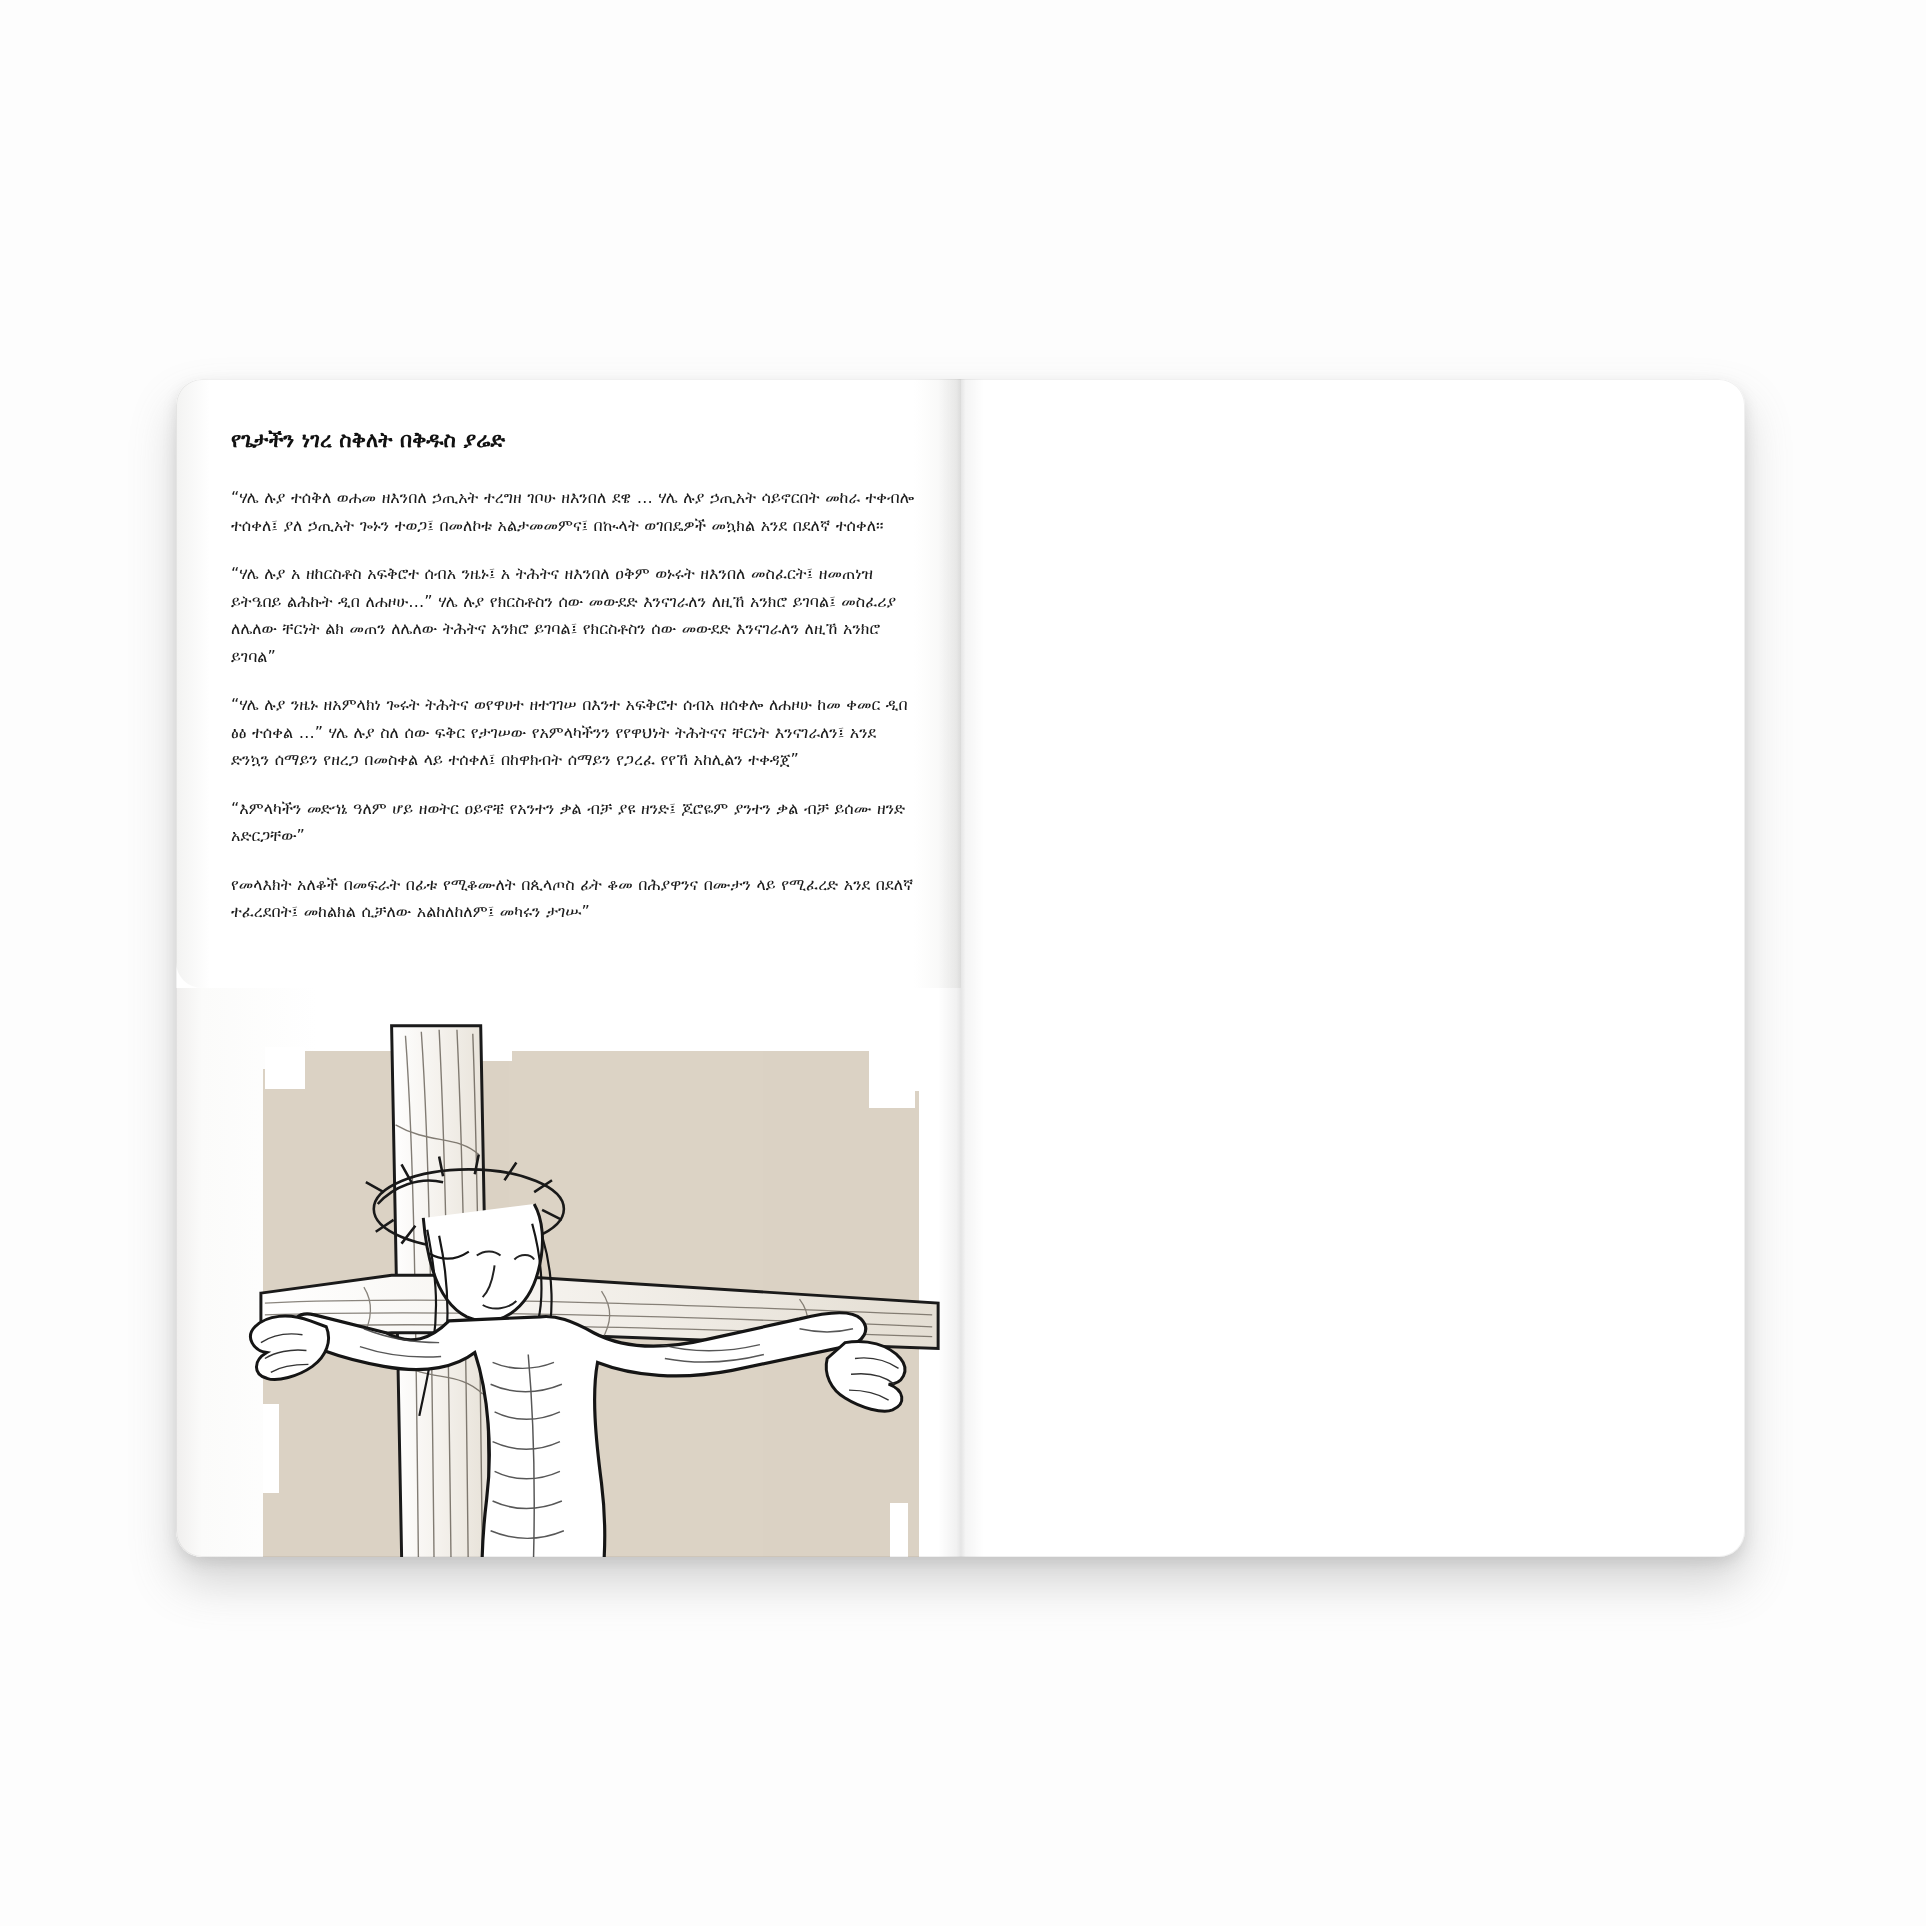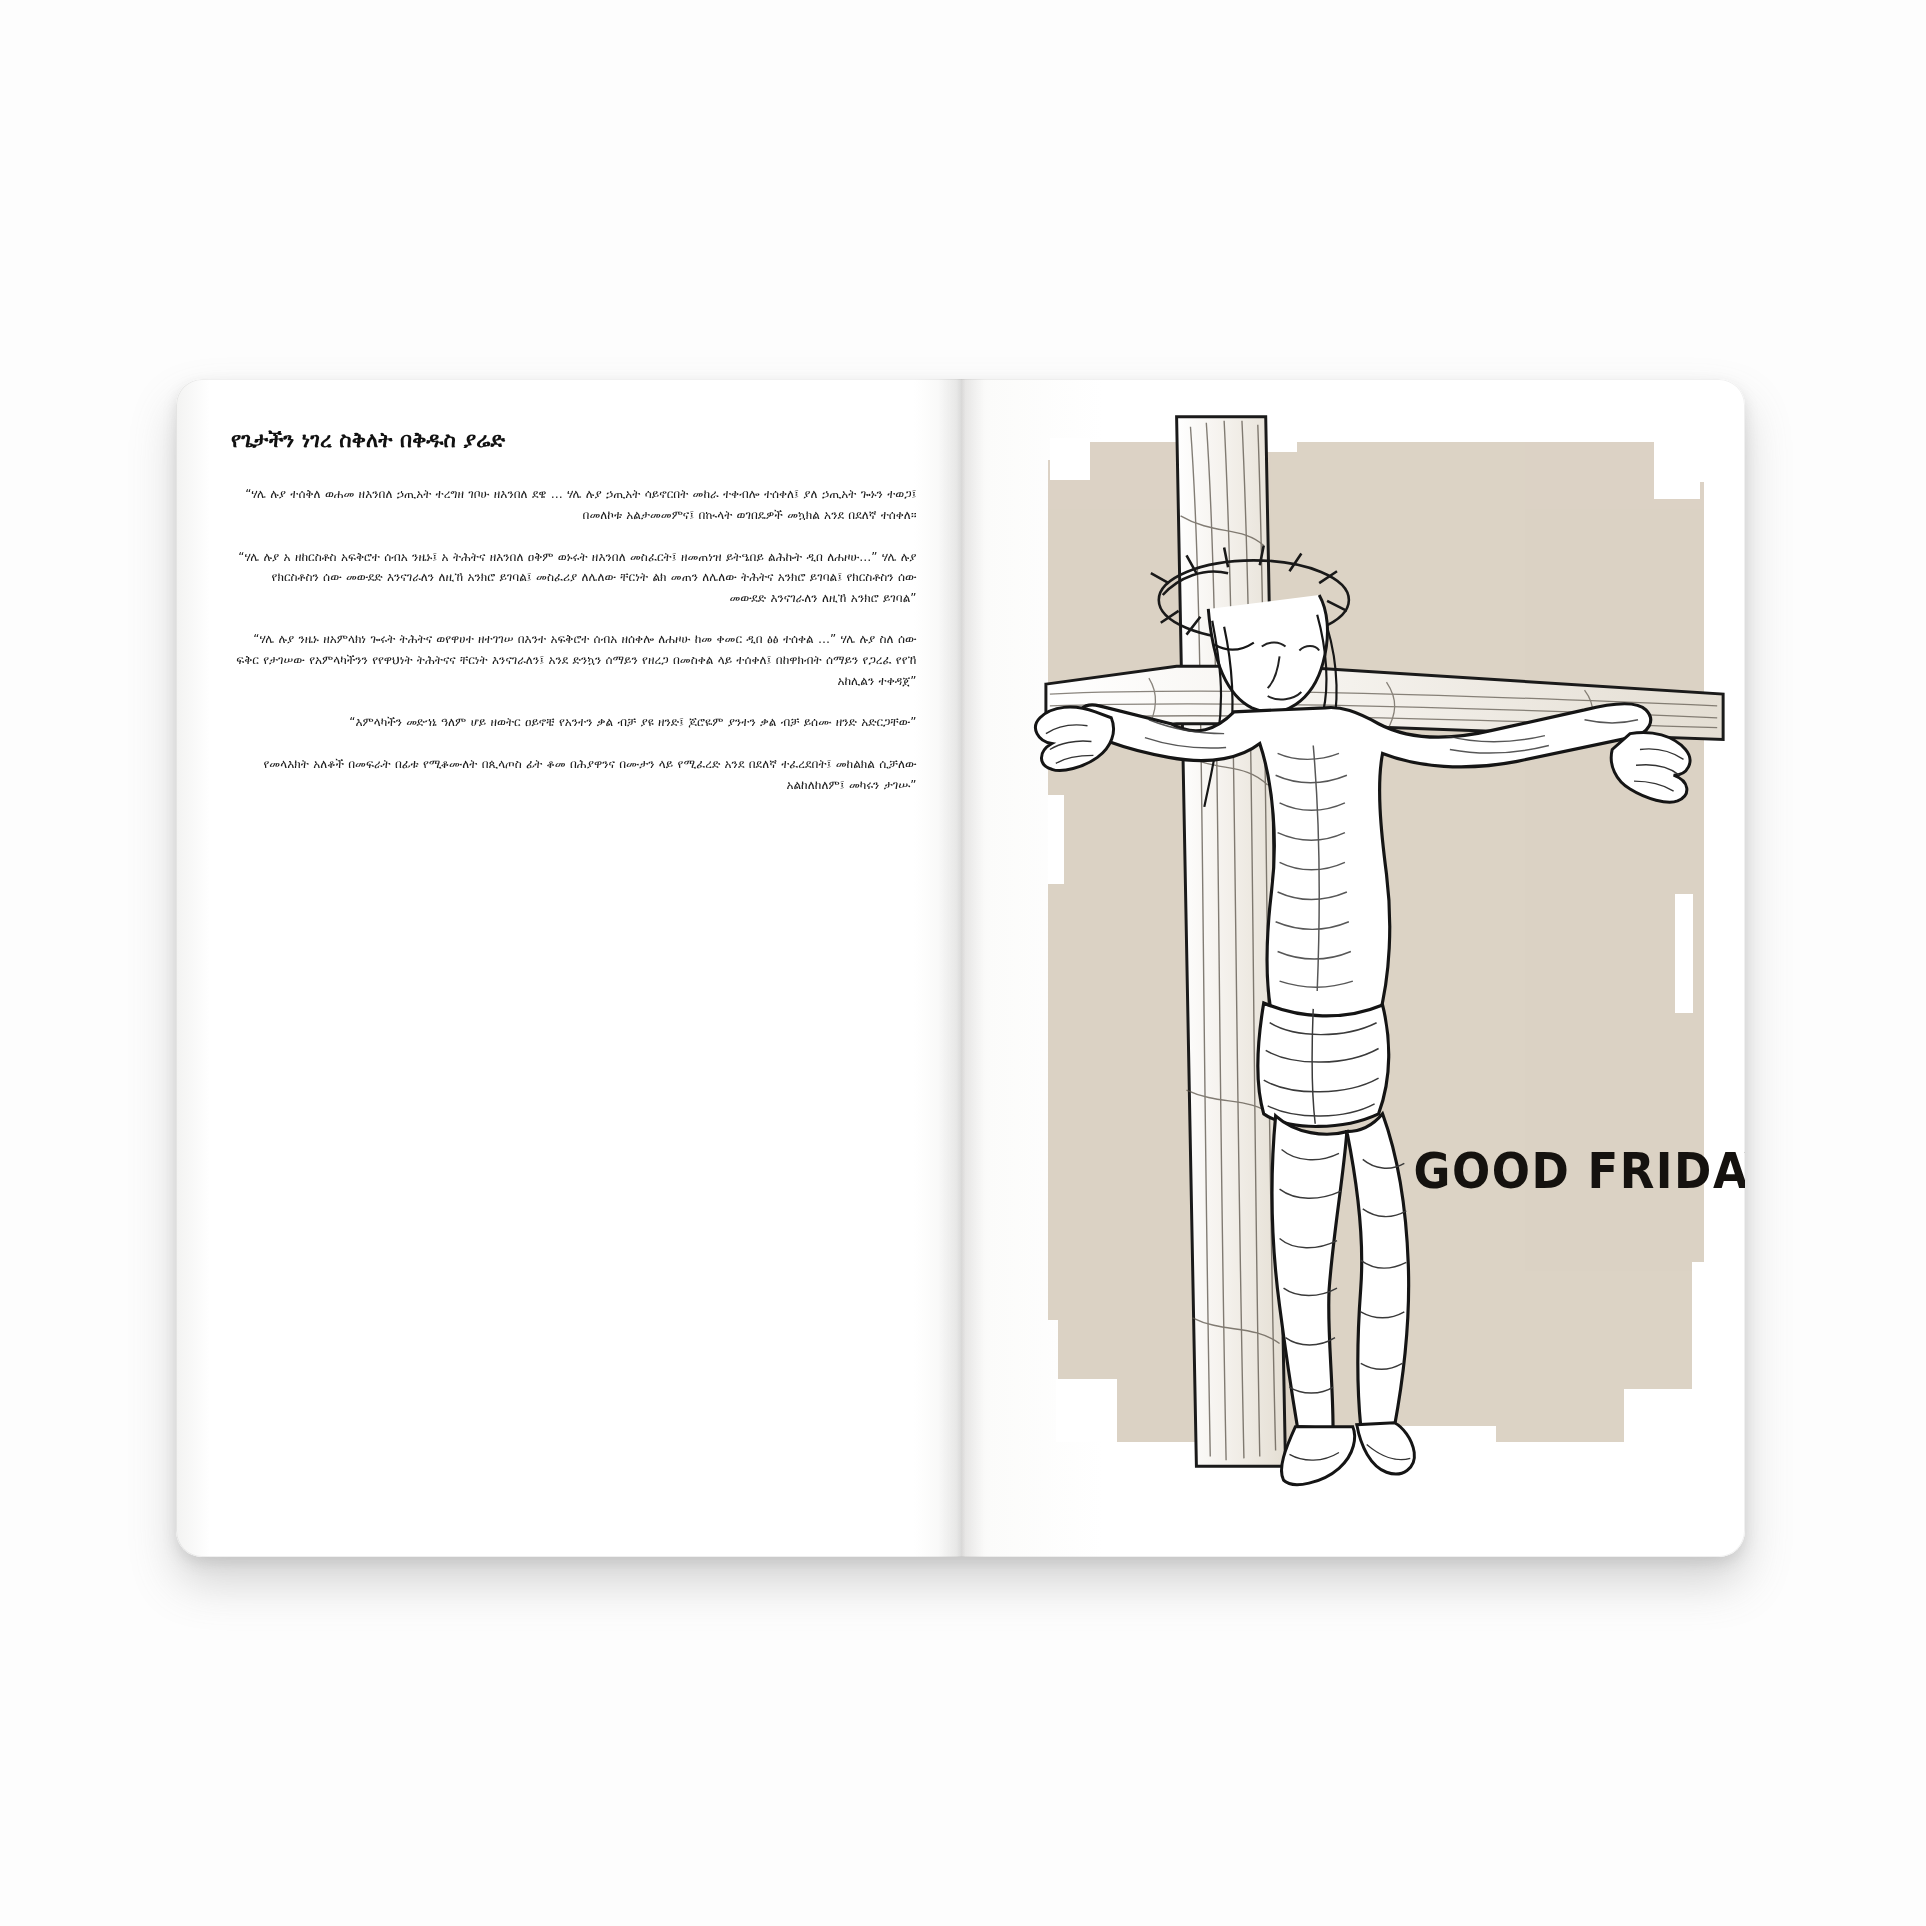--- a/index.html
+++ b/index.html
@@ -26,20 +26,21 @@
     top: 379px;
     width: 1569px;
     height: 1178px;
     border-radius: 26px;
     background: #ffffff;
     box-shadow:
       0 26px 46px rgba(120,120,120,0.30),
       0 6px 14px rgba(120,120,120,0.20);
     display: flex;
     overflow: hidden;
+    flex-direction: column;
   }
 
   .page {
     position: relative;
     height: 100%;
     box-sizing: border-box;
   }
 
   .page-left {
     width: 50%;
@@ -86,25 +87,25 @@
     font-weight: bold;
     font-size: 21px;
     line-height: 1.3;
     color: #111111;
     margin: 0 0 30px 0;
     letter-spacing: 0.1px;
   }
 
   .para {
     font-family: "DejaVu Sans", sans-serif;
-    font-size: 12px;
+    font-size: 16px;
     line-height: 1.72;
     color: #1b1b1b;
     margin: 0 0 21px 0;
-    text-align: right;
+    text-align: left;
     word-spacing: 0.5px;
   }
 
   
   .art-wrap {
     position: absolute;
     left: 59px;
     top: 0;
     width: 100%;
     height: 100%;

